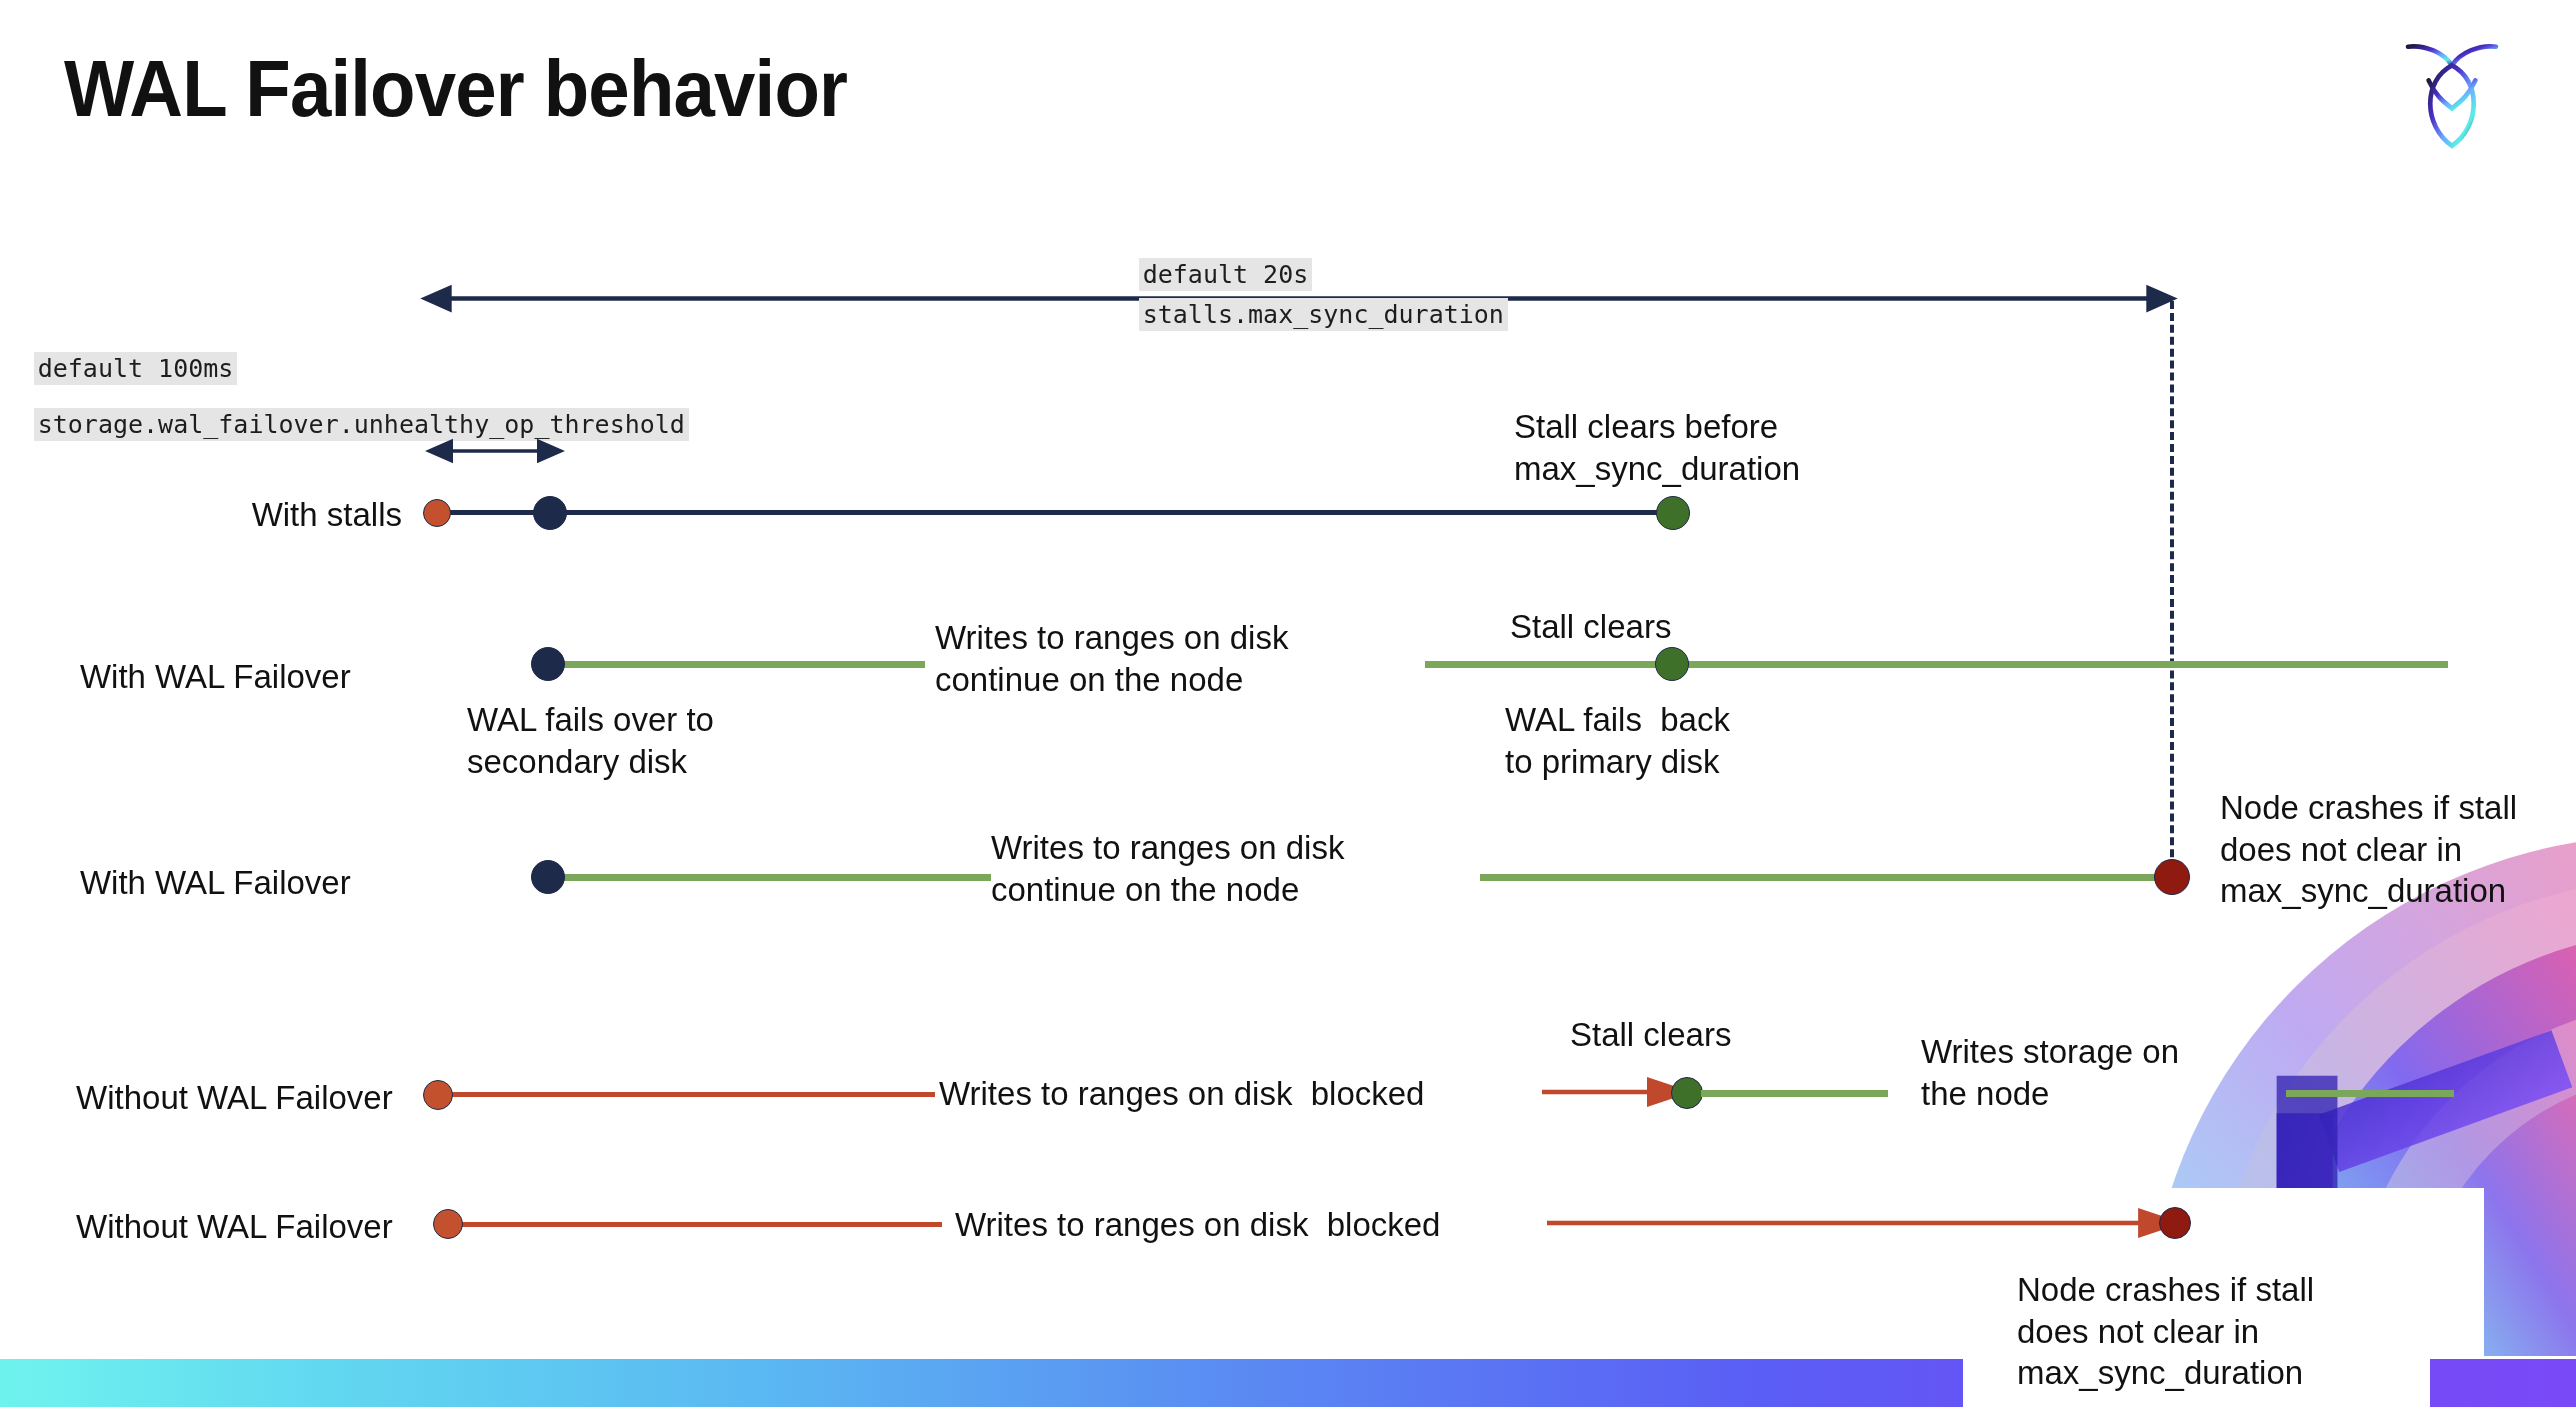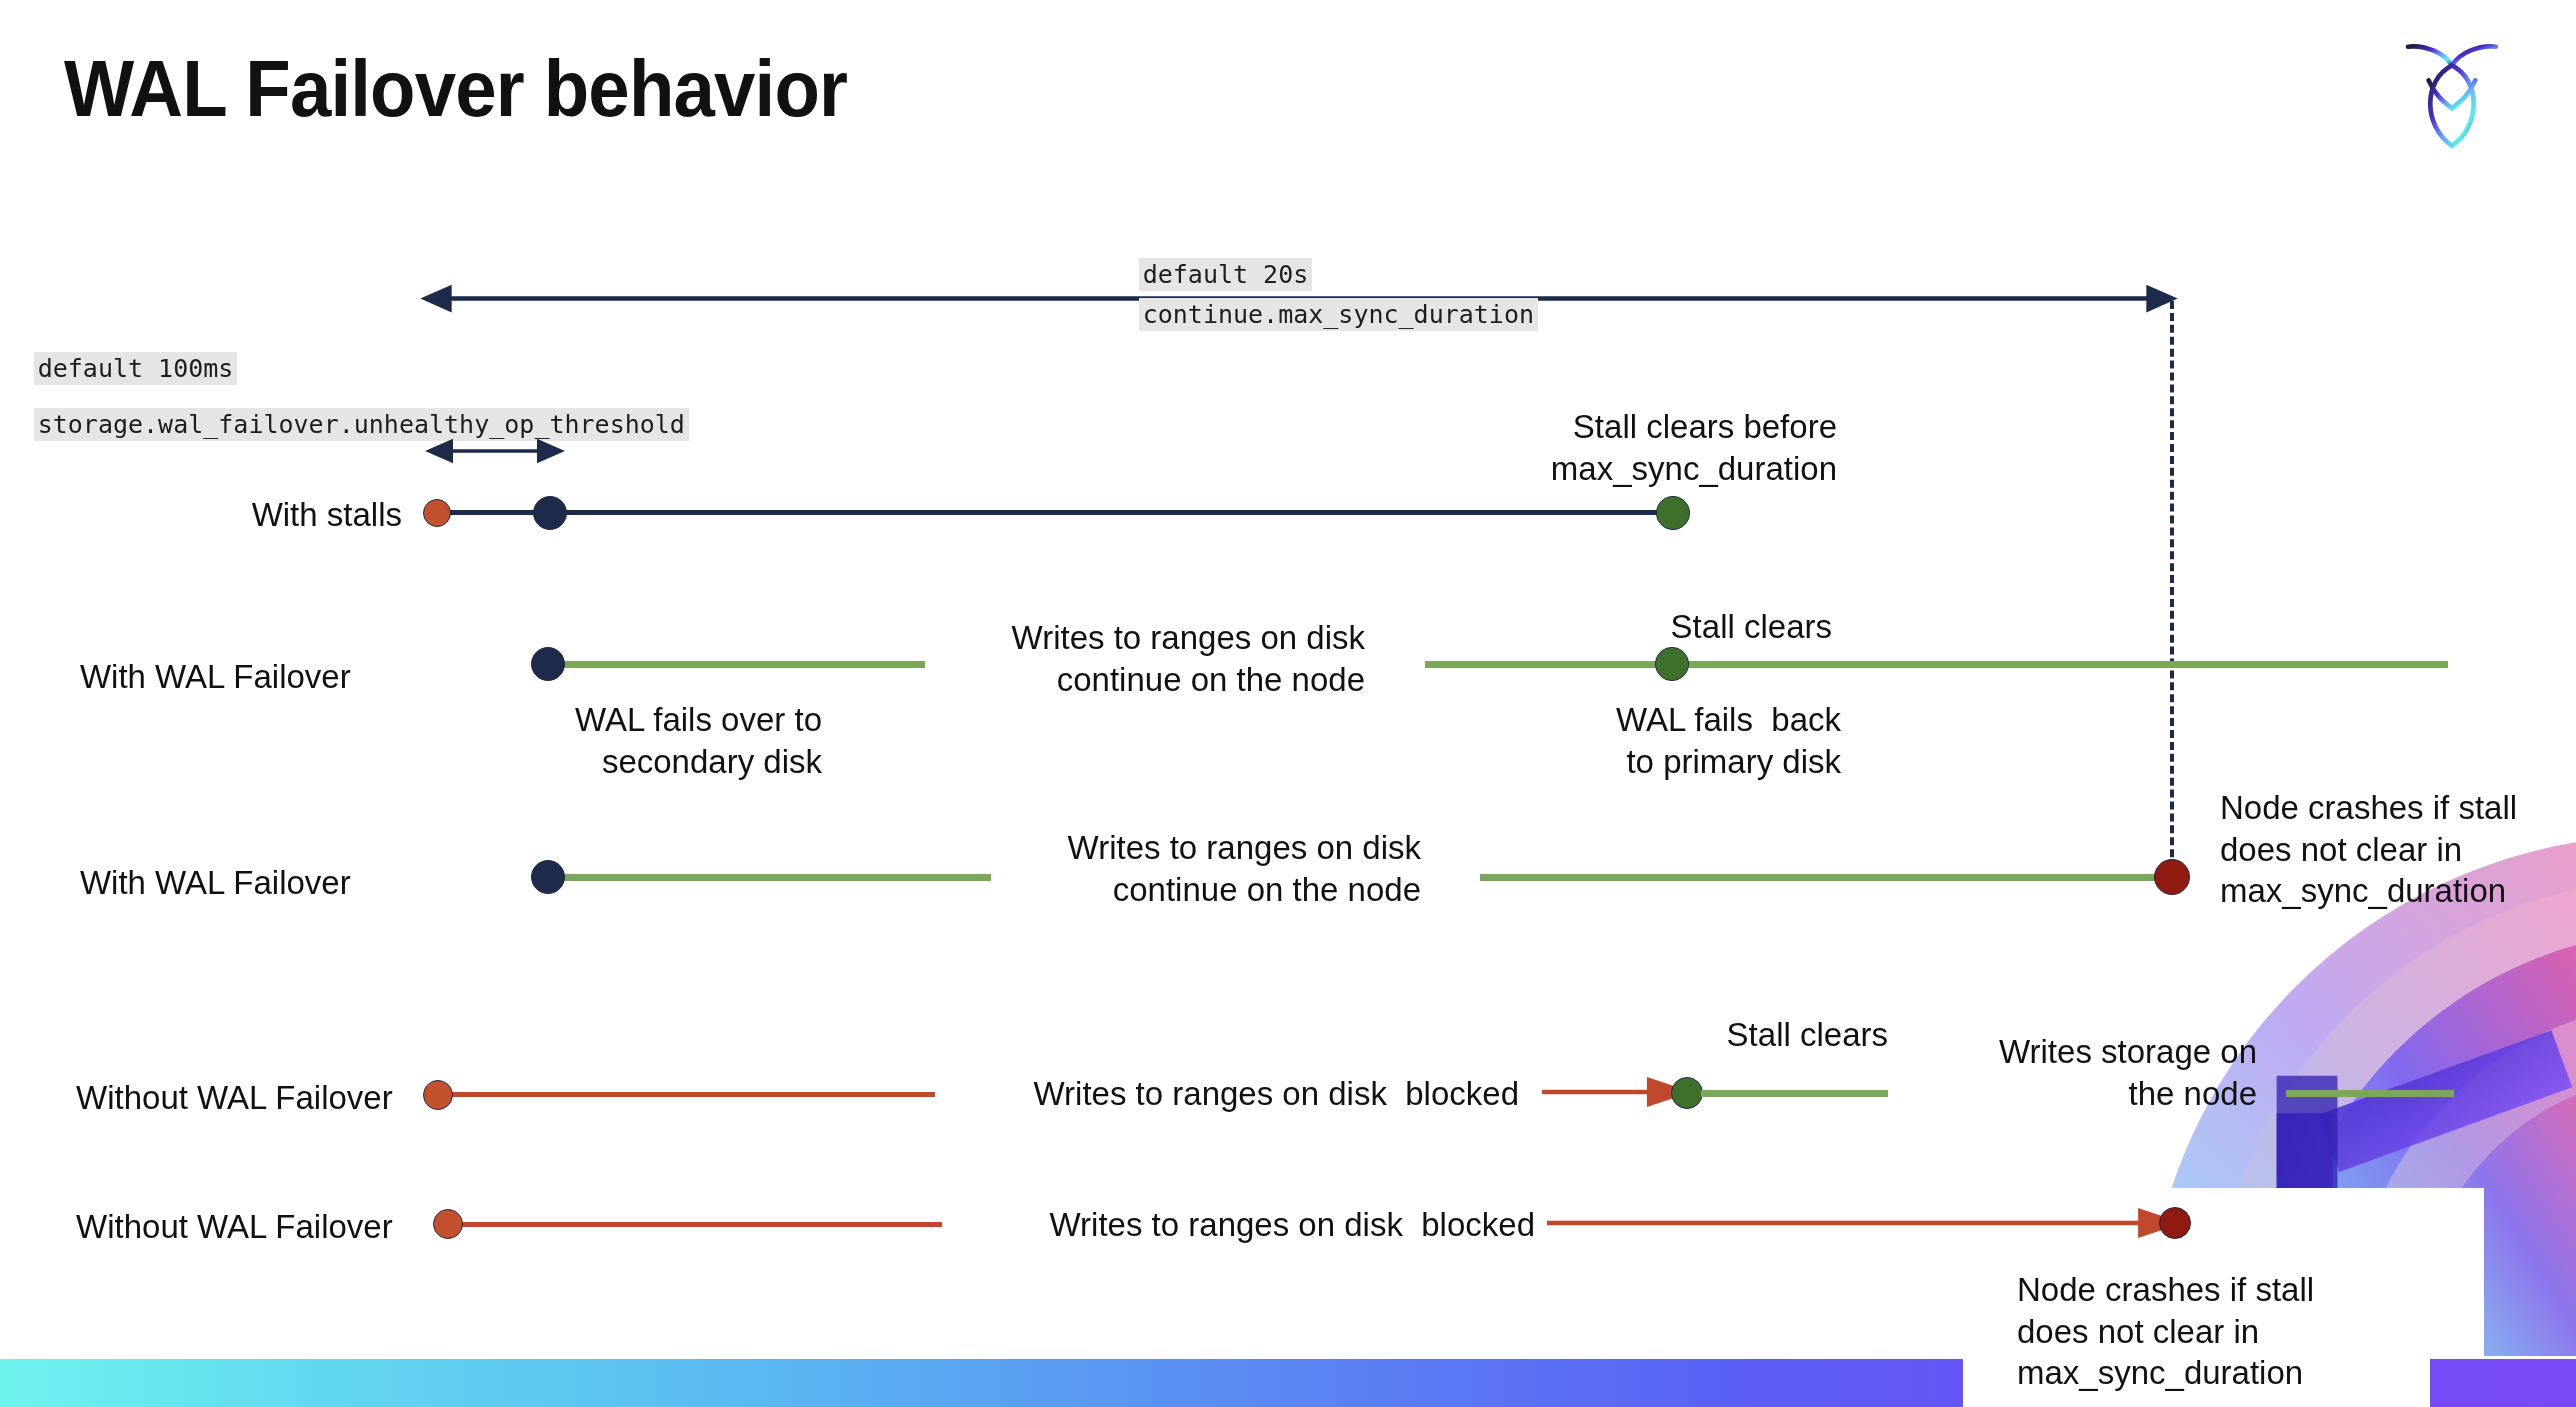--- a/index.html
+++ b/index.html
@@ -43,21 +43,21 @@
   }
 
   
   .lbl{
     position:absolute;
     font-family:"Liberation Sans", sans-serif;
     font-size:33px;color:#111;
     white-space:pre;
     line-height:1.26;
   }
-  .lbl.c{text-align:right;}
+  .lbl.c{text-align:left;}
   .lbl.r{text-align:right;}
 
   
   .hline{position:absolute;height:4.7px;background:#1e2a4a;}
   .hline.green{background:#7aa75a;height:6.5px;}
   .hline.red{background:#c0482c;height:4.7px;}
 
   .dot{
     position:absolute;border-radius:50%;
     border:1.9px solid #1e2a4a;box-sizing:border-box;
@@ -133,21 +133,21 @@
     </g>
   </svg>
 
   <svg class="arrow" style="left:411px;top:280px;width:1776px;height:37px;" viewBox="0 0 1900 40">
     <line x1="24" y1="20" x2="1876" y2="20" stroke="#1e2a4a" stroke-width="5"></line>
     <polygon points="0,20 34,5 34,35" fill="#1e2a4a"></polygon>
     <polygon points="1900,20 1866,5 1866,35" fill="#1e2a4a"></polygon>
   </svg>
 
   <div class="chip" style="left:1139px;top:258px;">default 20s</div>
-  <div class="chip" style="left:1139px;top:298px;">continue.max_sync_duration</div>
+  <div class="chip" style="left:1139px;top:298px;">stalls.max_sync_duration</div>
 
   <div class="vdash" style="left:2170px;top:301px;height:580px;"></div>
 
   <div class="chip" style="left:34px;top:352px;">default 100ms</div>
   <div class="chip" style="left:34px;top:393px;margin-top:15px;">storage.wal_failover.unhealthy_op_threshold</div>
 
   <svg class="arrow" style="left:425px;top:435px;width:140px;height:32px;" viewBox="0 0 150 34">
     <line x1="20" y1="17" x2="130" y2="17" stroke="#1e2a4a" stroke-width="4"></line>
     <polygon points="0,17 30,4 30,30" fill="#1e2a4a"></polygon>
     <polygon points="150,17 120,4 120,30" fill="#1e2a4a"></polygon>

